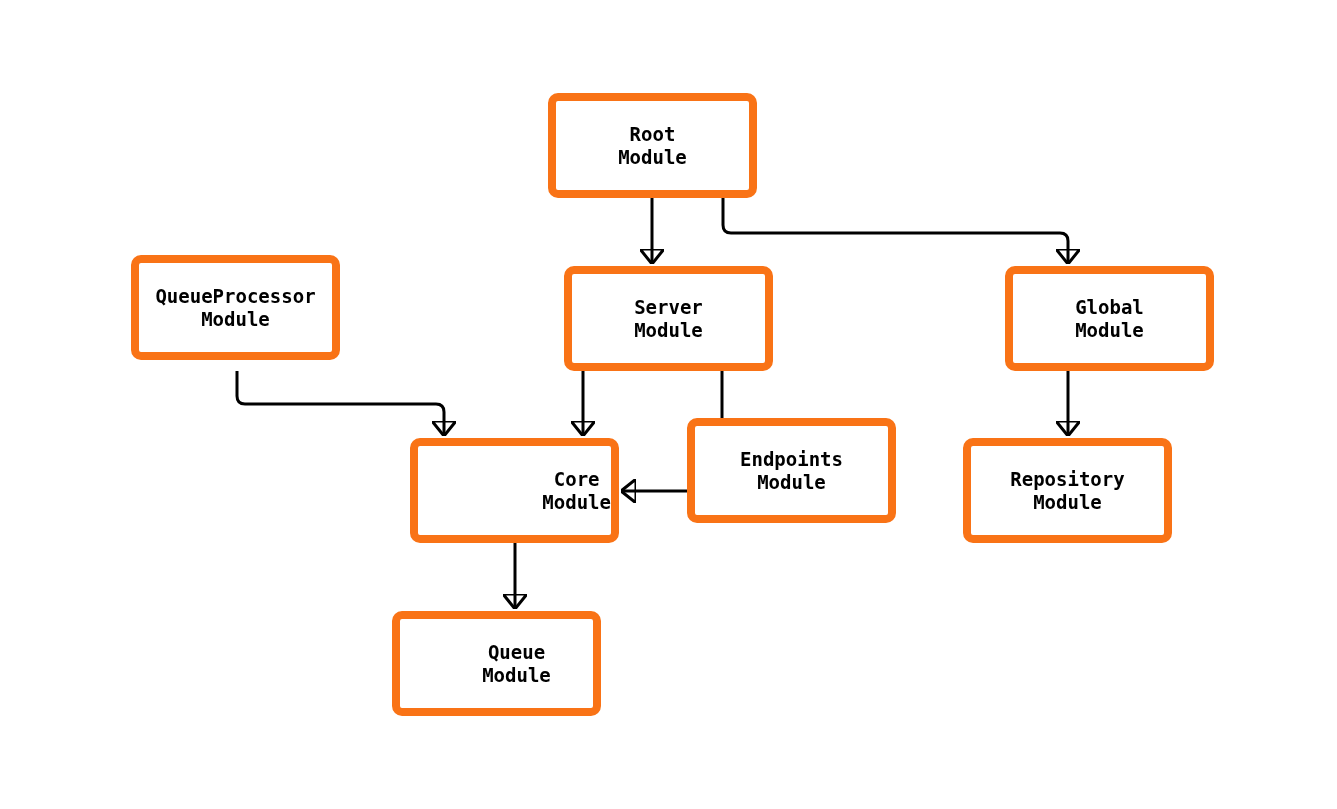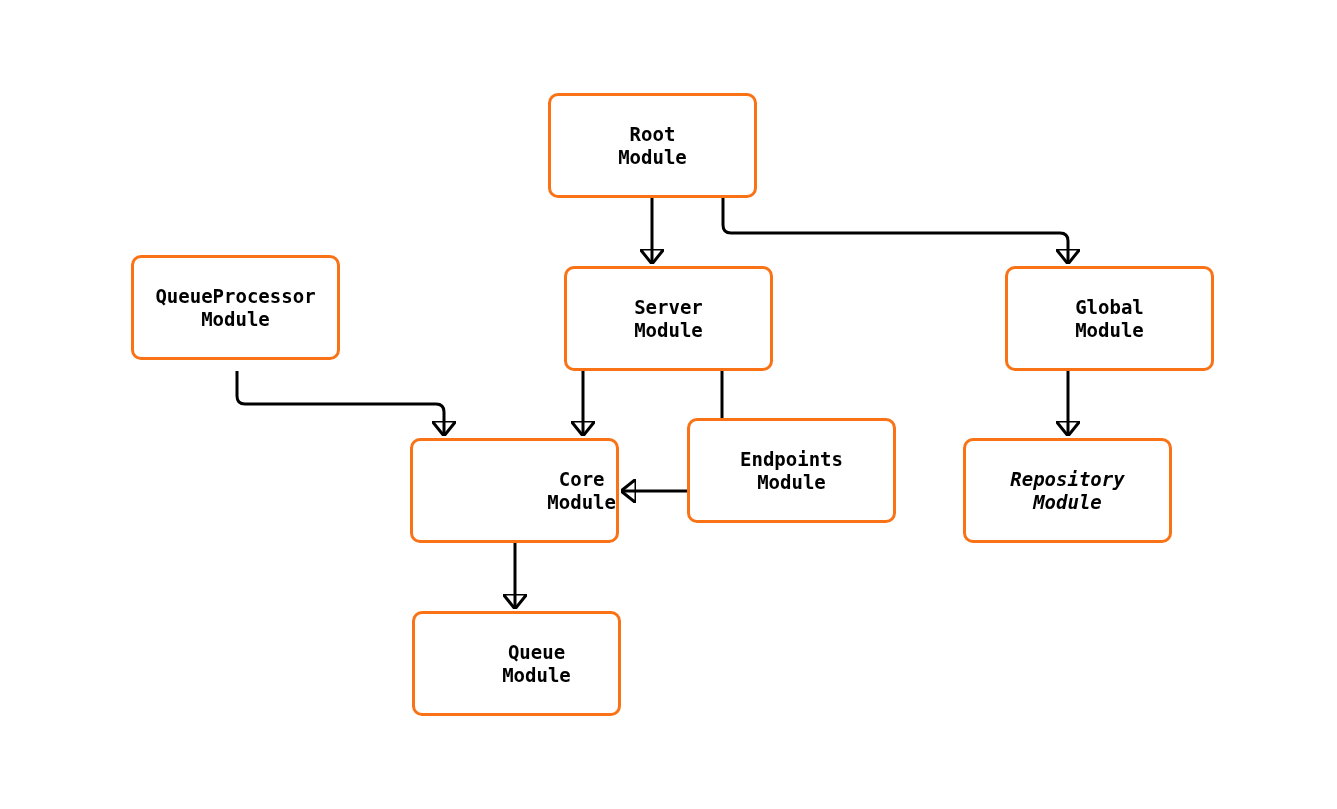--- a/index.html
+++ b/index.html
@@ -26,43 +26,43 @@
     fill: none;
     stroke: #000000;
     stroke-width: 3;
   }
   .node {
     position: absolute;
     width: 209px;
     height: 105px;
     box-sizing: border-box;
     background: #ffffff;
-    border: 3px solid #f97316;
+    border: 8px solid #f97316;
     border-radius: 10px;
     display: flex;
     align-items: center;
     justify-content: center;
   }
   .node-label {
     font-weight: bold;
     font-size: 19px;
     line-height: 23px;
     color: #000000;
     text-align: center;
     white-space: pre-line;
   }
   
   .pos-root          { left: 548px; top: 93px;  }
   .pos-queueproc     { left: 131px; top: 255px; }
   .pos-server        { left: 564px; top: 266px; }
   .pos-global        { left: 963px; top: 266px; margin-left: 42px; }
   .pos-core          { left: 410px; top: 438px; justify-content: flex-end; }
   .pos-endpoints     { left: 687px; top: 418px; }
-  .pos-repository    { left: 963px; top: 438px; font-style: italic; }
-  .pos-queue         { left: 412px; top: 611px; padding-left: 40px; }
+  .pos-repository    { left: 963px; top: 438px; }
+  .pos-queue         { left: 392px; top: 611px; padding-left: 40px; }
 </style>
 </head>
 <body>
 
 <div class="canvas">
 
   <svg class="edges-layer" viewBox="0 0 1337 809" xmlns="http://www.w3.org/2000/svg">
     <defs>
       <marker id="arrow" markerUnits="userSpaceOnUse" markerWidth="15" markerHeight="24" refX="15" refY="12" orient="auto">
         <path d="M0,0 L15,12 L0,24 Z" fill="#000000" stroke="none"></path>

